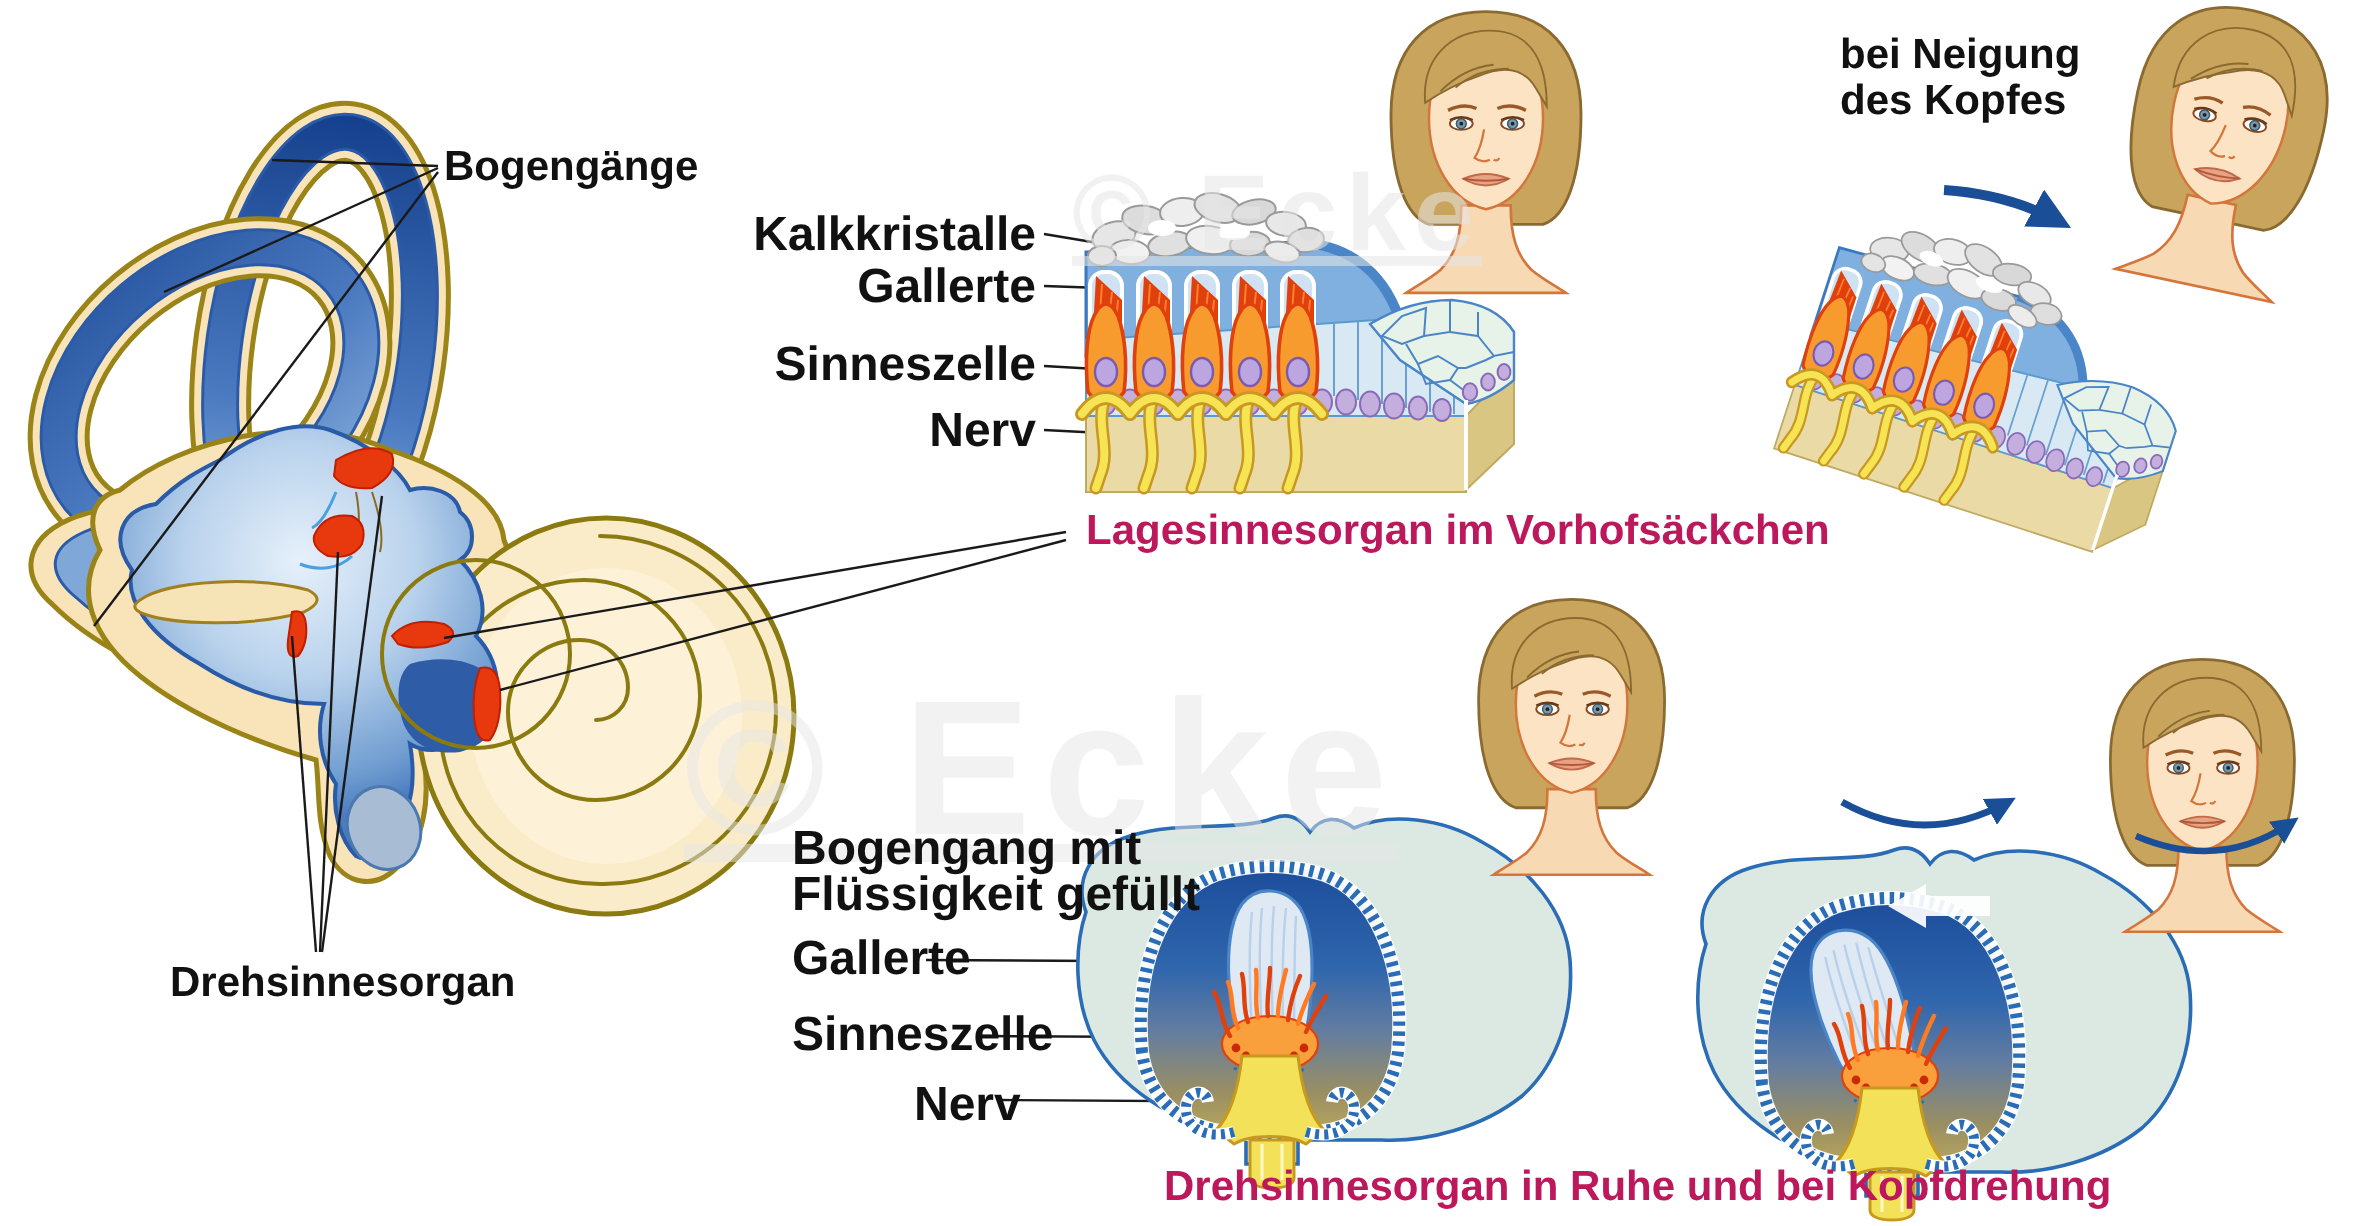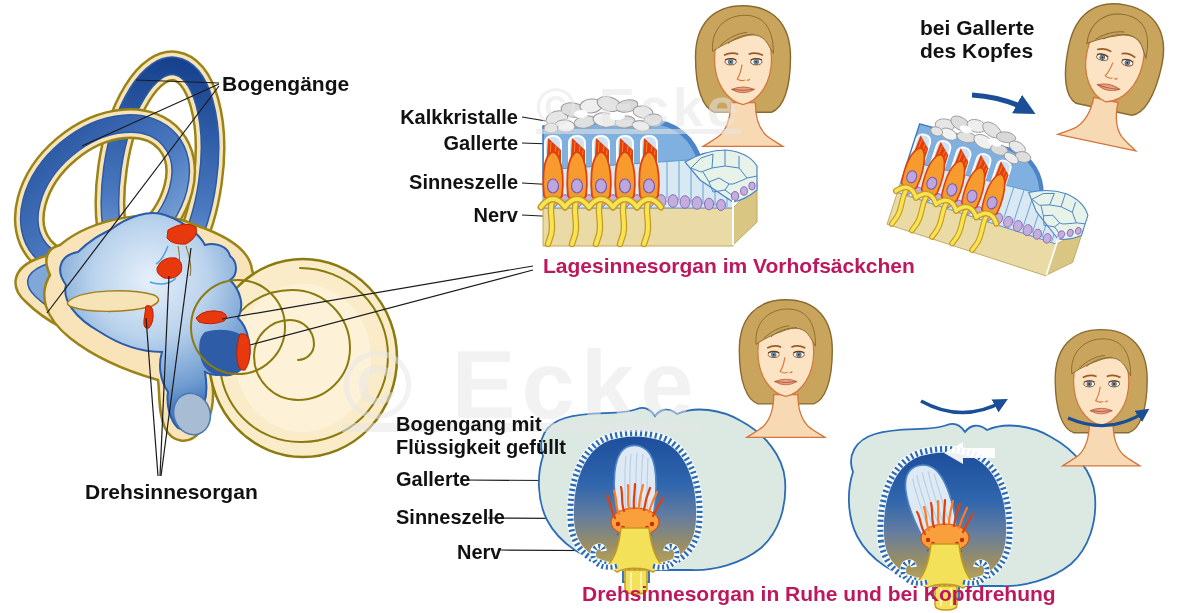--- a/index.html
+++ b/index.html
@@ -1,19 +1,19 @@
 <!DOCTYPE html>
 <html><head>
 <meta charset="utf-8">
 <style>
   html,body{margin:0;padding:0;background:#ffffff;}
   #canvas{position:relative;width:1181px;height:613px;background:#ffffff;overflow:hidden;
           font-family:"Liberation Sans",sans-serif;}
   #art{position:absolute;left:0;top:0;}
-  .label{position:absolute;font-weight:600;font-size:20px;line-height:23px;color:#111;white-space:nowrap;}
+  .label{position:absolute;font-weight:600;font-size:24px;line-height:23px;color:#111;white-space:nowrap;}
   .label.big{font-size:21px;}
   .label.right{text-align:right;}
   .caption{position:absolute;font-weight:600;font-size:21px;color:#be185d;white-space:nowrap;}
   .wm{position:absolute;font-weight:700;color:#e7e7e7;opacity:.55;letter-spacing:4px;
       pointer-events:none;white-space:nowrap;text-decoration:underline;}
   #wm-top{left:536px;top:76px;font-size:54px;}
   #wm-center{left:342px;top:330px;font-size:96px;letter-spacing:6px;opacity:.5;}
 </style>
 </head>
 <body>
@@ -422,21 +422,21 @@
 <div class="label big" style="left:222px;top:72px;">Bogengänge</div>
 <div class="label big" style="left:85px;top:480px;">Drehsinnesorgan</div>
 
 <div class="label right" style="right:663px;top:106px;">Kalkkristalle</div>
 <div class="label right" style="right:663px;top:132px;">Gallerte</div>
 <div class="label right" style="right:663px;top:171px;">Sinneszelle</div>
 <div class="label right" style="right:663px;top:204px;">Nerv</div>
 <div class="caption" style="left:543px;top:254px;">Lagesinnesorgan im Vorhofsäckchen</div>
 
 <div class="label big" style="left:920px;top:16px;">
-  <span style="display:block;">bei Gallerte</span>
+  <span style="display:block;">bei Neigung</span>
   <span style="display:block;">des Kopfes</span>
 </div>
 
 <div class="label" style="left:396px;top:413px;">
   <span style="display:block;">Bogengang mit</span>
   <span style="display:block;">Flüssigkeit gefüllt</span>
 </div>
 <div class="label" style="left:396px;top:468px;">Gallerte</div>
 <div class="label" style="left:396px;top:506px;">Sinneszelle</div>
 <div class="label" style="left:457px;top:541px;">Nerv</div>

